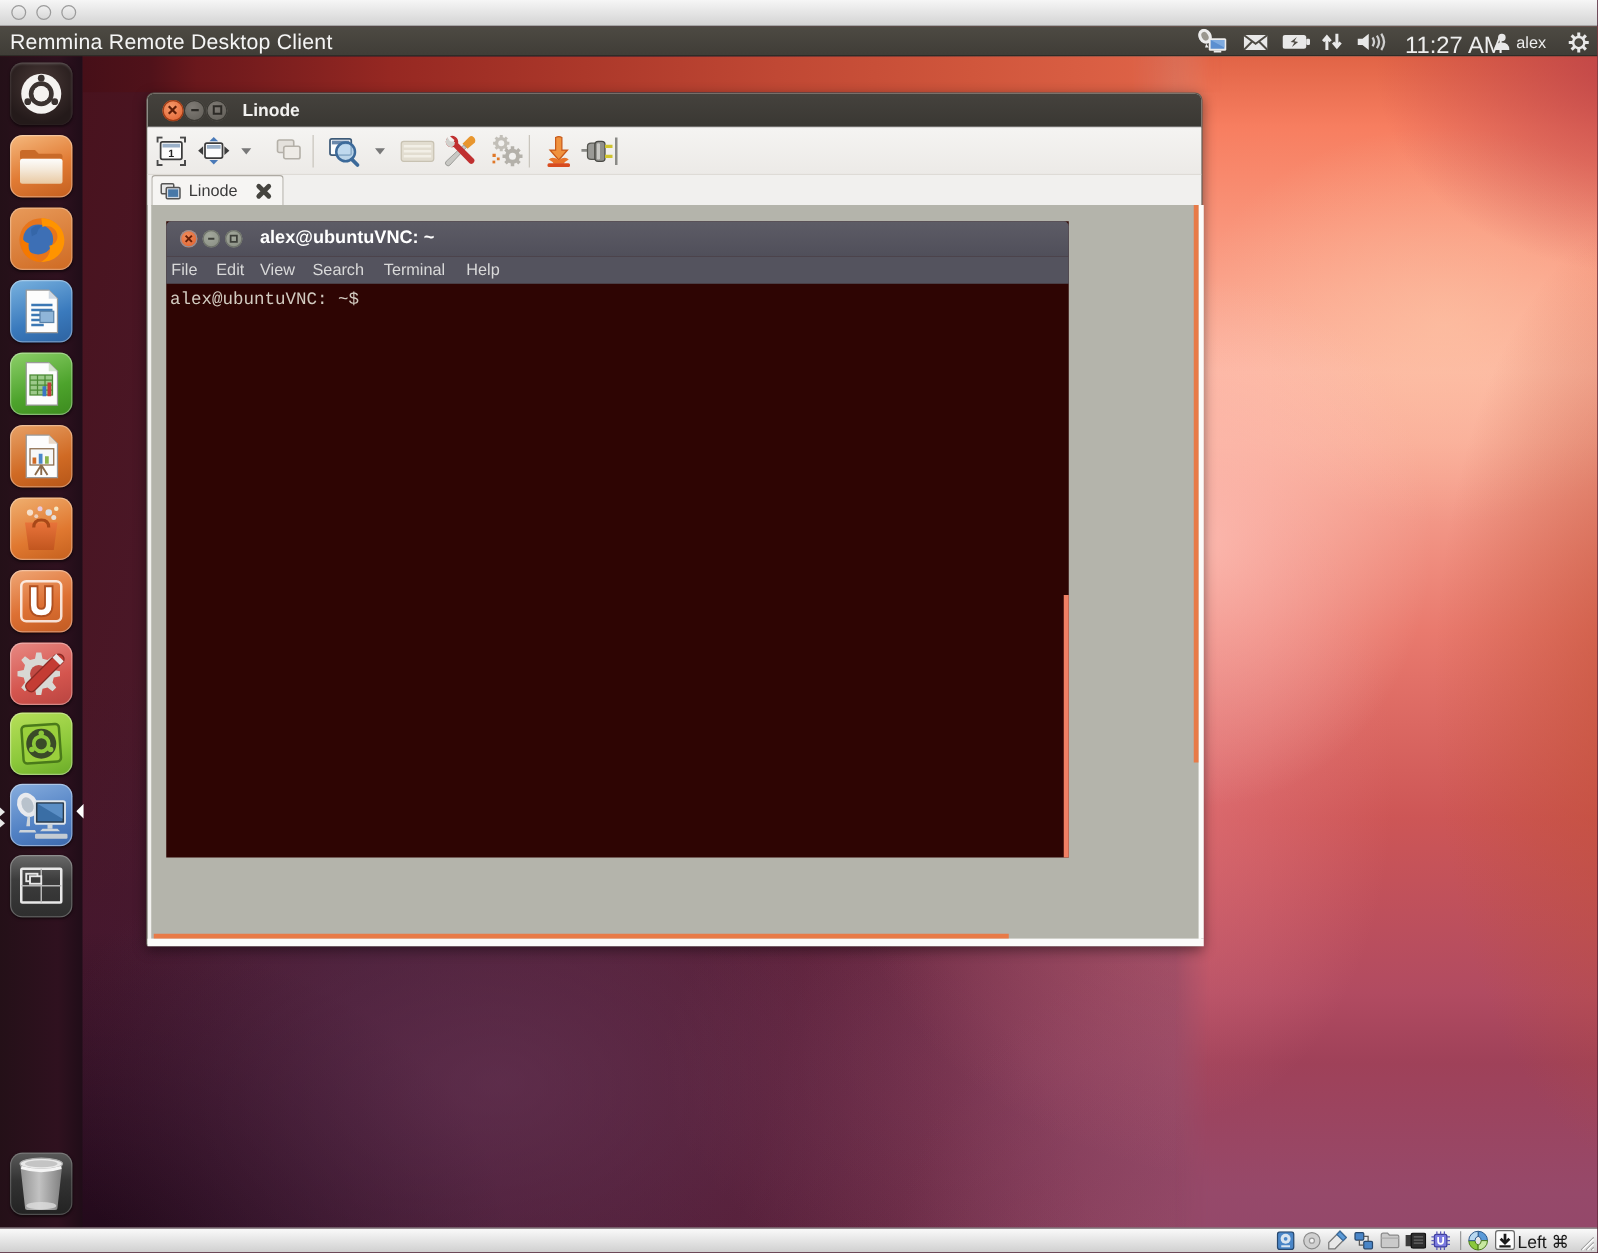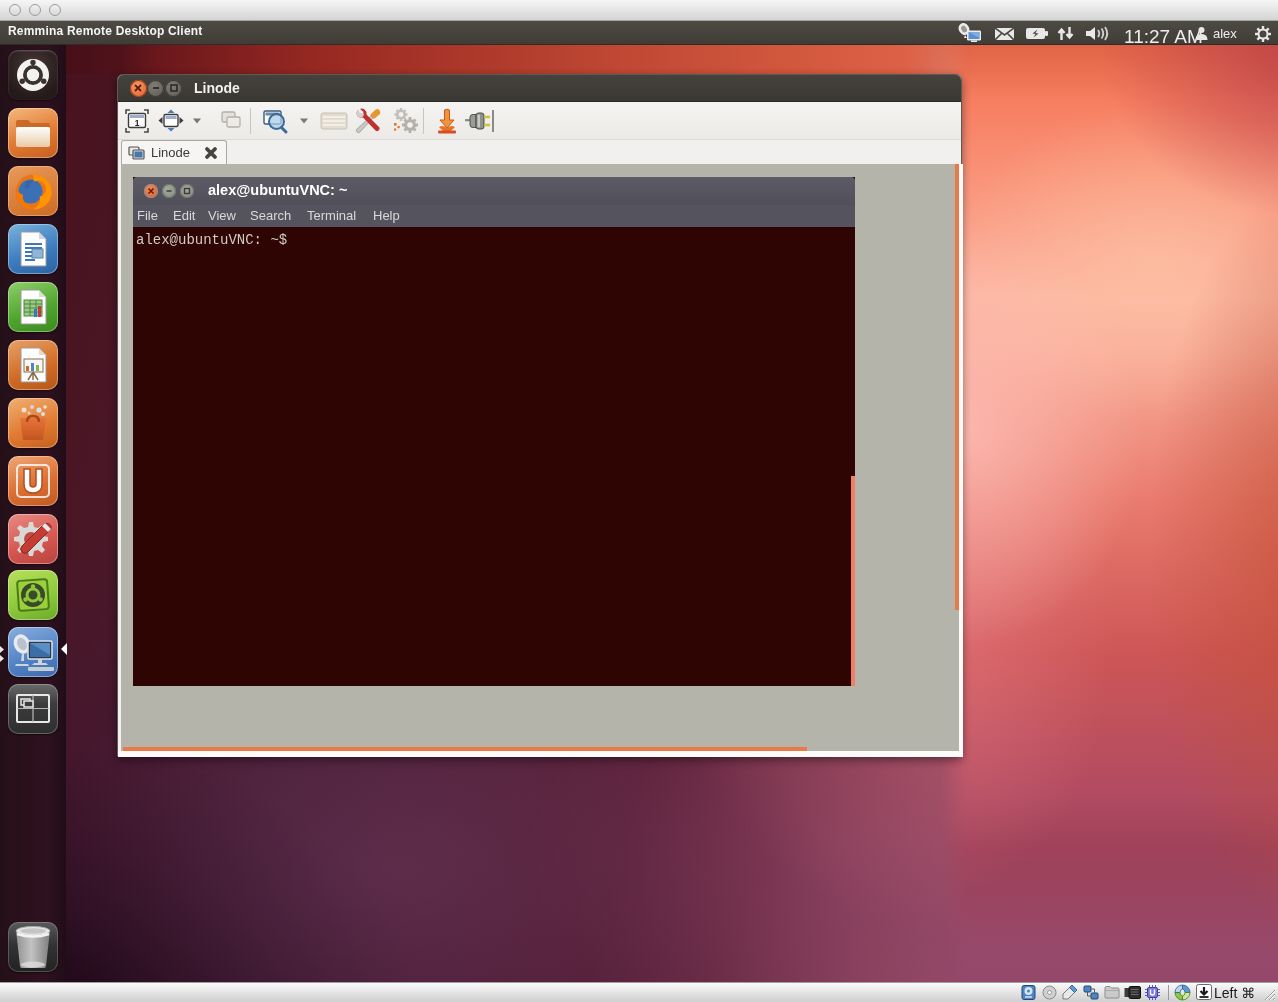--- a/index.html
+++ b/index.html
@@ -36,21 +36,21 @@
 #tstrip{left:66px;top:45px;width:912px;height:29px;
 background:linear-gradient(90deg, rgb(70,15,24) 0%, rgb(80,18,26) 6%, rgb(106,24,28) 10%,
  rgb(150,40,34) 27%, rgb(172,56,42) 44%, rgb(192,72,52) 61%, rgb(208,86,60) 78%, rgb(224,100,72) 96%, rgb(229,104,75) 100%);
 -webkit-mask-image:linear-gradient(90deg,#000 0 92%,rgba(0,0,0,0) 100%);mask-image:linear-gradient(90deg,#000 0 92%,rgba(0,0,0,0) 100%);}
 
 #macbar{left:0;top:0;width:1278px;height:21px;background:linear-gradient(#f6f6f6,#d4d4d4);border-bottom:1px solid #a6a6a6}
 #macbar .circ{position:absolute;top:4px;width:12px;height:12px;border-radius:50%;border:1px solid #9b9b9b;background:linear-gradient(#f0f0f0,#d8d8d8)}
 #mactitle{position:absolute;top:3px;left:0;width:100%;text-align:center;font-size:13px;color:#3e3e3e}
 
 #panel{left:0;top:21px;width:1278px;height:24px;background:linear-gradient(#4d4a43,#403d37);border-bottom:1px solid #2e2c27}
-#panel .apptitle{position:absolute;left:8px;top:3px;font-size:12px;font-weight:bold;color:#f5f5f5;letter-spacing:.2px}
+#panel .apptitle{position:absolute;left:8px;top:3px;font-size:17px;font-weight:normal;color:#f5f5f5;letter-spacing:.2px}
 #panel .clock{position:absolute;left:1124px;top:5px;font-size:19px;color:#eee}
 #panel .uname{position:absolute;left:1213px;top:5px;font-size:13px;color:#eee}
 
 #launcher{left:0;top:45px;width:66px;height:937px;background:linear-gradient(90deg,#241018 0%,#2f111f 70%,#200d18 100%);}
 .lic{position:absolute;left:8px;width:50px;height:50px;border-radius:10px}
 
 #rwin{left:117px;top:74px;width:845px;height:683px;border-radius:6px 6px 2px 2px;background:#f2f1ef;box-shadow:0 3px 10px rgba(0,0,0,.45);border:1px solid #5f5a52}
 #rtitle{position:absolute;left:0;top:0;width:100%;height:27px;border-radius:5px 5px 0 0;background:linear-gradient(#45423d,#3a3833);border-bottom:1px solid #2c2a26}
 #rtitle .t{position:absolute;left:76px;top:5px;font-weight:bold;font-size:14px;color:#f2f1ef}
 .wbtn{position:absolute;top:5px;width:17px;height:17px;border-radius:50%}

